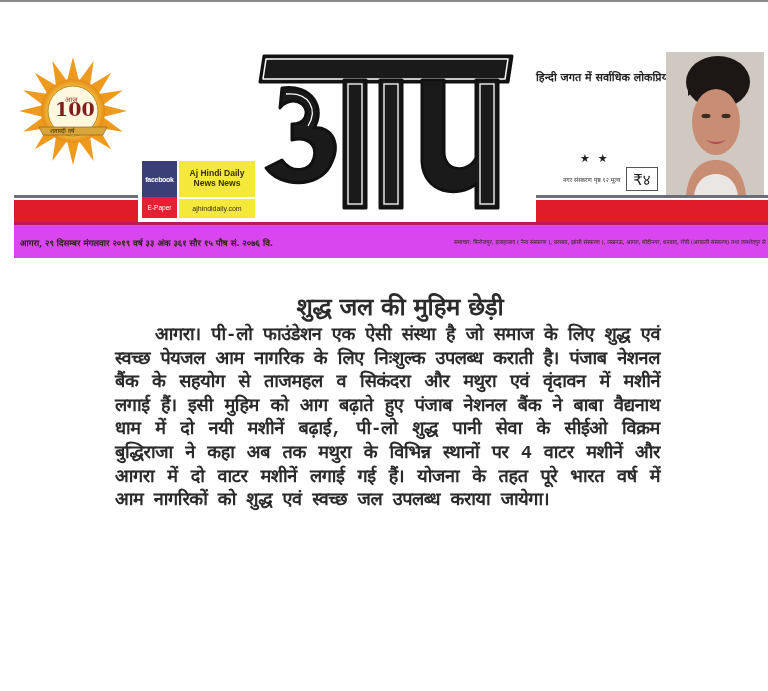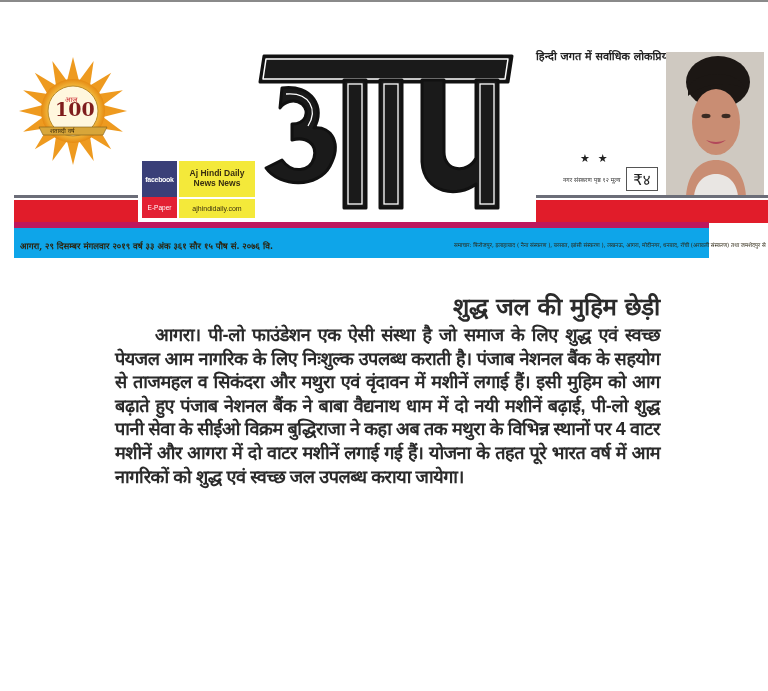--- a/index.html
+++ b/index.html
@@ -24,50 +24,50 @@
     .social-right { flex: 1; display: flex; flex-direction: column; margin-left: 2px; }
     .aj-tile { height: 36px; background: #f4e93a; color: #3a2f10; font-size: 8.5px; font-weight: bold;
                display: flex; flex-direction: column; align-items: center; justify-content: center;
                line-height: 1.15; font-family: "Liberation Sans", sans-serif; }
     .url-tile { height: 19px; margin-top: 2px; background: #f4e93a; color: #3a2f10; font-size: 7px;
                 display: flex; align-items: center; justify-content: center;
                 font-family: "Liberation Sans", sans-serif; }
 
     .logo { position: absolute; left: 252px; top: 8px; width: 272px; height: 166px; }
 
-    .tagline { position: absolute; left: 528px; top: 8px; font-size: 11px; color: #222;
+    .tagline { position: absolute; left: 528px; top: 29px; font-size: 11px; color: #222;
                font-family: "DejaVu Serif", serif; font-weight: bold; white-space: nowrap; padding-left: 8px; }
     .stars { position: absolute; left: 580px; top: 112px; font-size: 11px; color: #222; letter-spacing: 8px; }
     .edition-note { position: absolute; left: 563px; top: 136px; font-size: 6px; color: #333; white-space: nowrap; }
     .price-box { position: absolute; left: 626px; top: 127px; width: 32px; height: 24px;
                  border: 1px solid #555; font-size: 15px; color: #222; display: flex;
                  align-items: center; justify-content: center; font-family: "DejaVu Sans", sans-serif; }
 
     .photo { position: absolute; left: 666px; top: 12px; width: 98px; height: 144px;
              background: linear-gradient(180deg, #c7c2bb 0%, #d8d2ca 45%, #bdb6ad 100%); overflow: hidden; }
 
     .rule-left { position: absolute; left: 14px; top: 155px; width: 124px; height: 3px; background: #6b6d78; }
     .rule-right { position: absolute; left: 536px; top: 155px; width: 232px; height: 3px; background: #6b6d78; }
 
     .red-band-left { position: absolute; left: 14px; top: 160px; width: 124px; height: 23px; background: #e11c2a; }
     .red-band-right { position: absolute; left: 536px; top: 160px; width: 232px; height: 23px; background: #e11c2a; }
 
-    .date-strip { position: absolute; left: 14px; top: 182px; width: 695px; height: 36px;
-                  background: #0ea5e9; border-top: 6px solid #be185d; }
+    .date-strip { position: absolute; left: 14px; top: 182px; width: 754px; height: 36px;
+                  background: #d946ef; border-top: 3px solid #be185d; }
     .date-left { position: absolute; left: 6px; top: 12px; font-size: 8.5px; color: #2a2410;
                  font-family: "DejaVu Serif", serif; font-weight: bold; white-space: nowrap; }
     .date-right { position: absolute; left: 440px; top: 13px; width: 312px; font-size: 5.5px; color: #2a2410;
                   white-space: nowrap; overflow: hidden; }
 
     
     .article { position: absolute; left: 115px; top: 292px; width: 545px; }
-    .headline { text-align: right; font-size: 24px; font-weight: bold; color: #2b2b2b;
+    .headline { text-align: center; font-size: 24px; font-weight: bold; color: #2b2b2b;
                 font-family: "DejaVu Sans", sans-serif; line-height: 30px; letter-spacing: -0.3px; margin-left: 25px; }
     .body-text { margin-top: 2px; font-size: 18px; line-height: 23.6px; color: #2a2a2a;
-                 font-family: Liberation Sans, sans-serif; font-weight: bold; text-align: justify;
+                 font-family: Liberation Mono, monospace; font-weight: bold; text-align: justify;
                  text-indent: 40px; letter-spacing: -0.4px; }
   </style>
 </head>
 <body>
 
 <div class="top-border"></div>
 
 <header class="masthead">
 
   <div class="centenary-badge">

